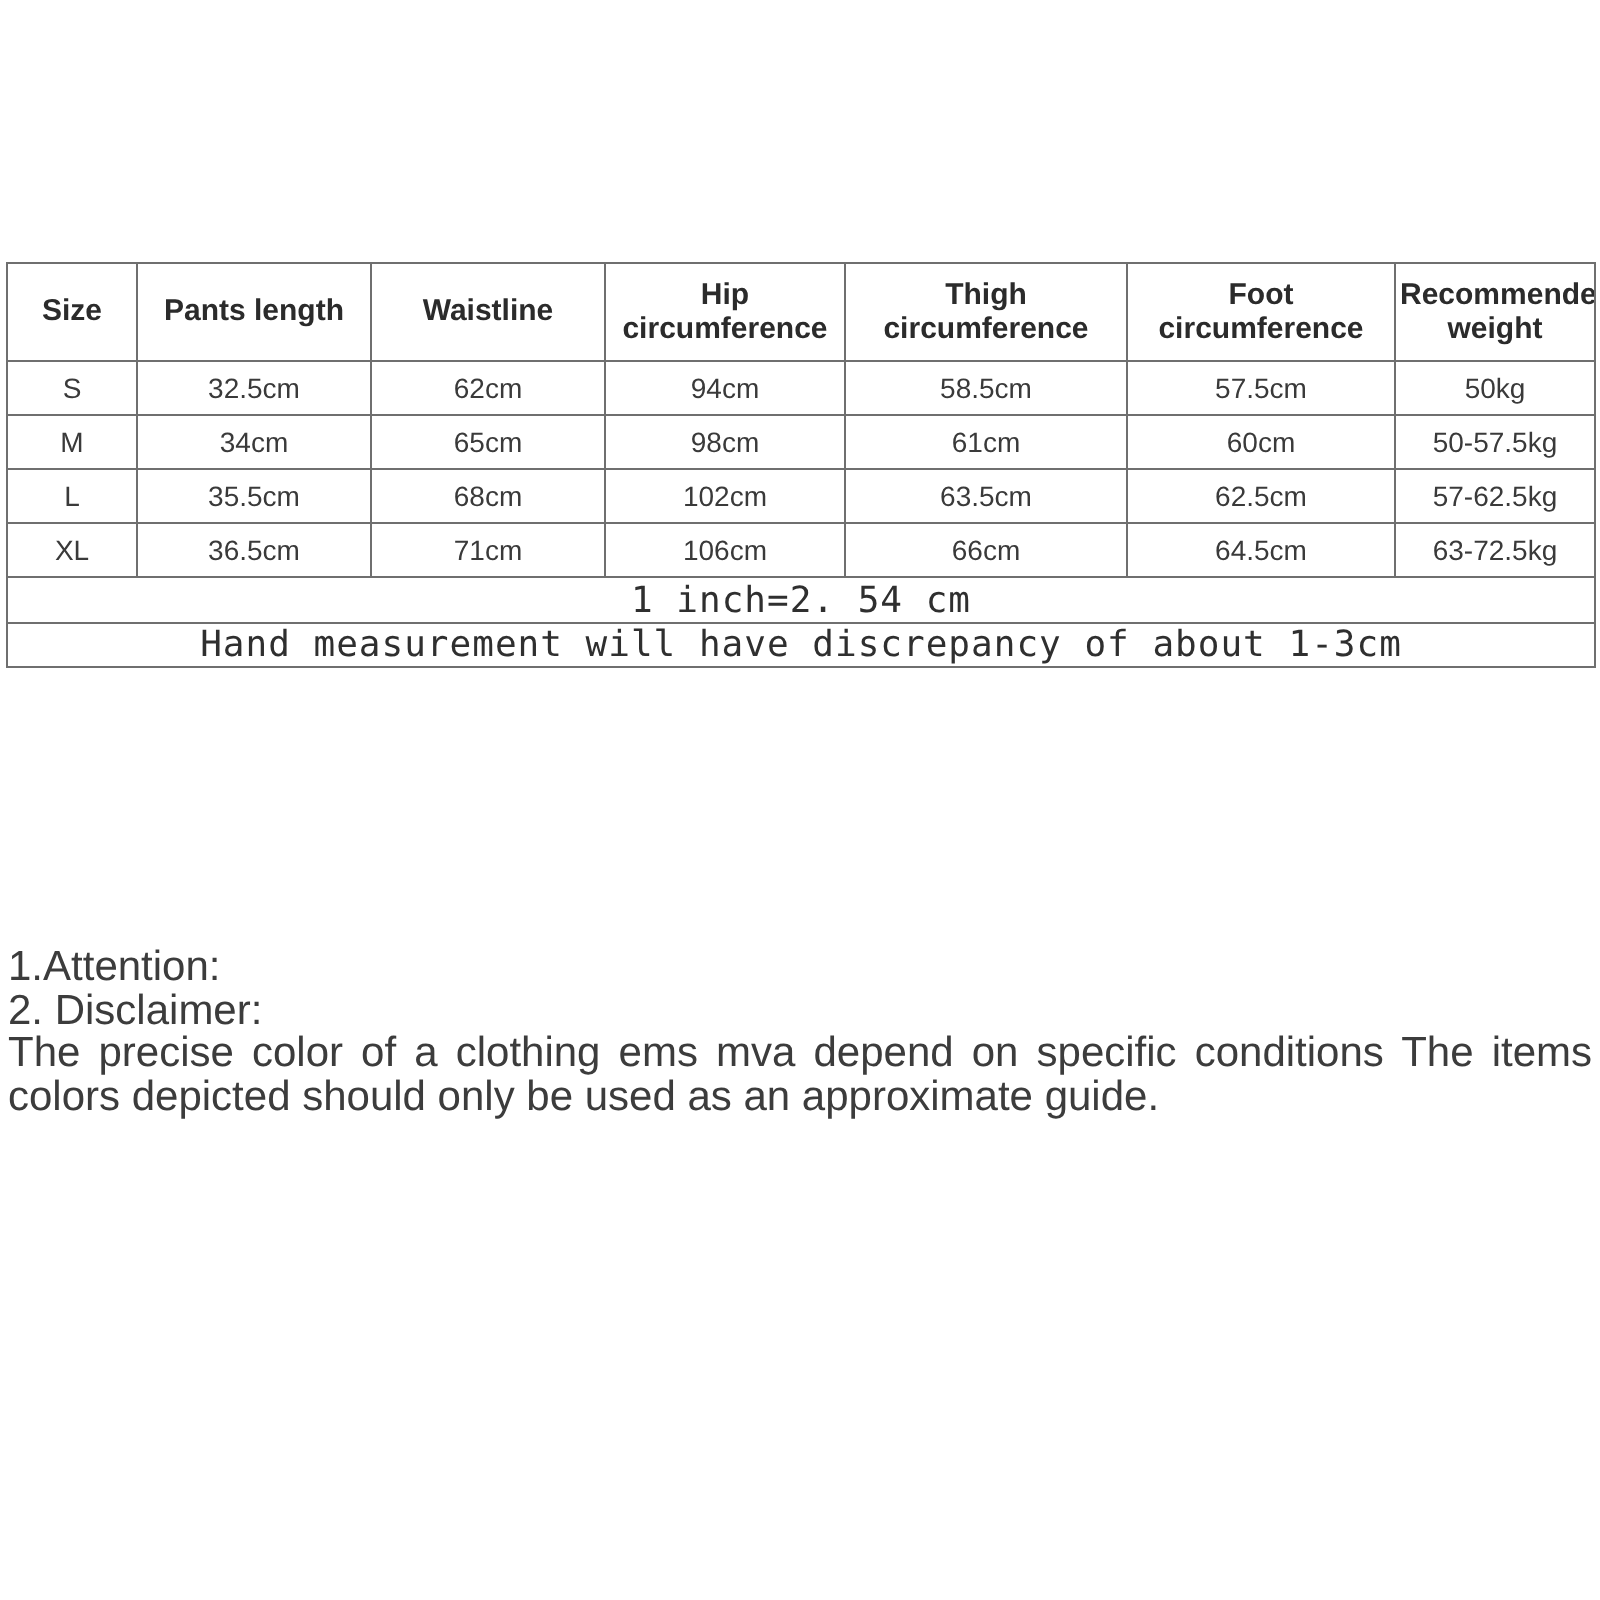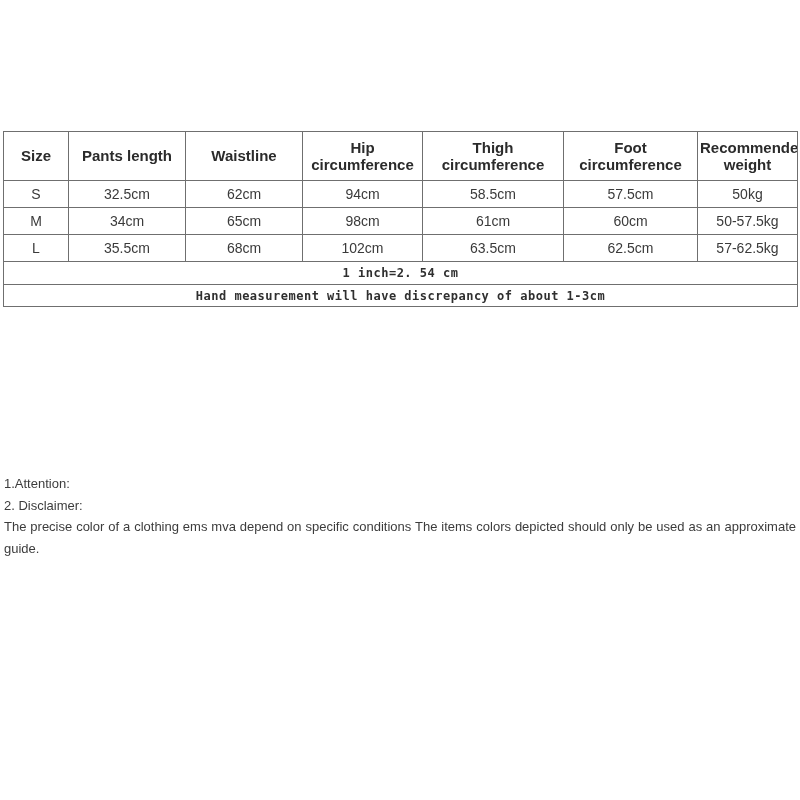--- a/index.html
+++ b/index.html
@@ -41,34 +41,34 @@
     line-height: 1.15;
     padding: 0 2px;
   }
   table.size-chart td.data-cell {
     height: 27px;
     font-size: 14px;
     color: #3a3a3a;
   }
   table.size-chart td.note-cell {
     font-family: "DejaVu Sans Mono", monospace;
-    font-weight: bold;
-    font-size: 12px;
+    font-weight: normal;
+    font-size: 18px;
     color: #2f2f2f;
     letter-spacing: 0.5px;
   }
   td.note-cell.note-1 { height: 23px; }
   td.note-cell.note-2 { height: 22px; text-align: center; }
 
   
   .notes {
     position: absolute;
     top: 473px; left: 4px;
     width: 792px;
-    font-size: 13px;
+    font-size: 21px;
     line-height: 21.7px;
     color: #3c3c3c;
     text-align: justify;
   }
   .notes p { margin: 0; }
 </style>
 </head>
 <body>
 
 <div class="page">
@@ -116,20 +116,29 @@
       <tr>
         <td class="data-cell">L</td>
         <td class="data-cell">35.5cm</td>
         <td class="data-cell">68cm</td>
         <td class="data-cell">102cm</td>
         <td class="data-cell">63.5cm</td>
         <td class="data-cell">62.5cm</td>
         <td class="data-cell">57-62.5kg</td>
       </tr>
       <tr>
+        <td class="data-cell">XL</td>
+        <td class="data-cell">36.5cm</td>
+        <td class="data-cell">71cm</td>
+        <td class="data-cell">106cm</td>
+        <td class="data-cell">66cm</td>
+        <td class="data-cell">64.5cm</td>
+        <td class="data-cell">63-72.5kg</td>
+      </tr>
+      <tr>
         <td class="note-cell note-1" colspan="7">1 inch=2. 54 cm</td>
       </tr>
       <tr>
         <td class="note-cell note-2" colspan="7">Hand measurement will have discrepancy of about 1-3cm</td>
       </tr>
     </tbody>
   </table>
 
   <div class="notes">
     <p>1.Attention:</p>

